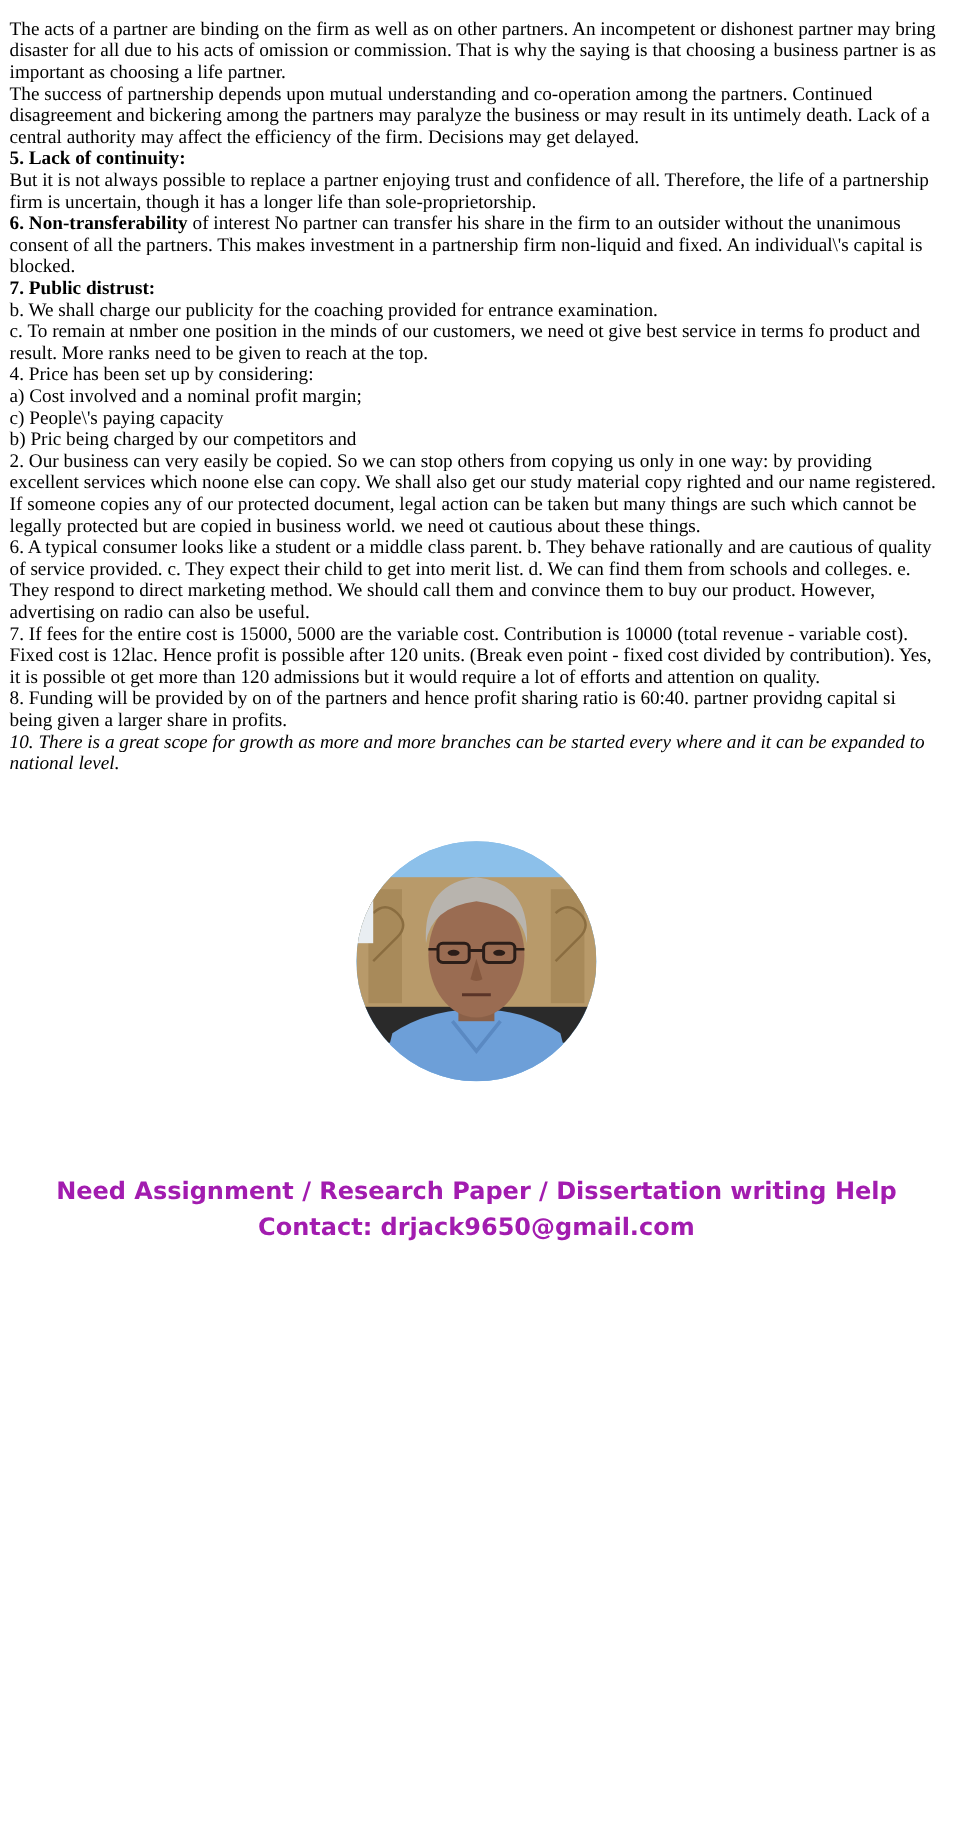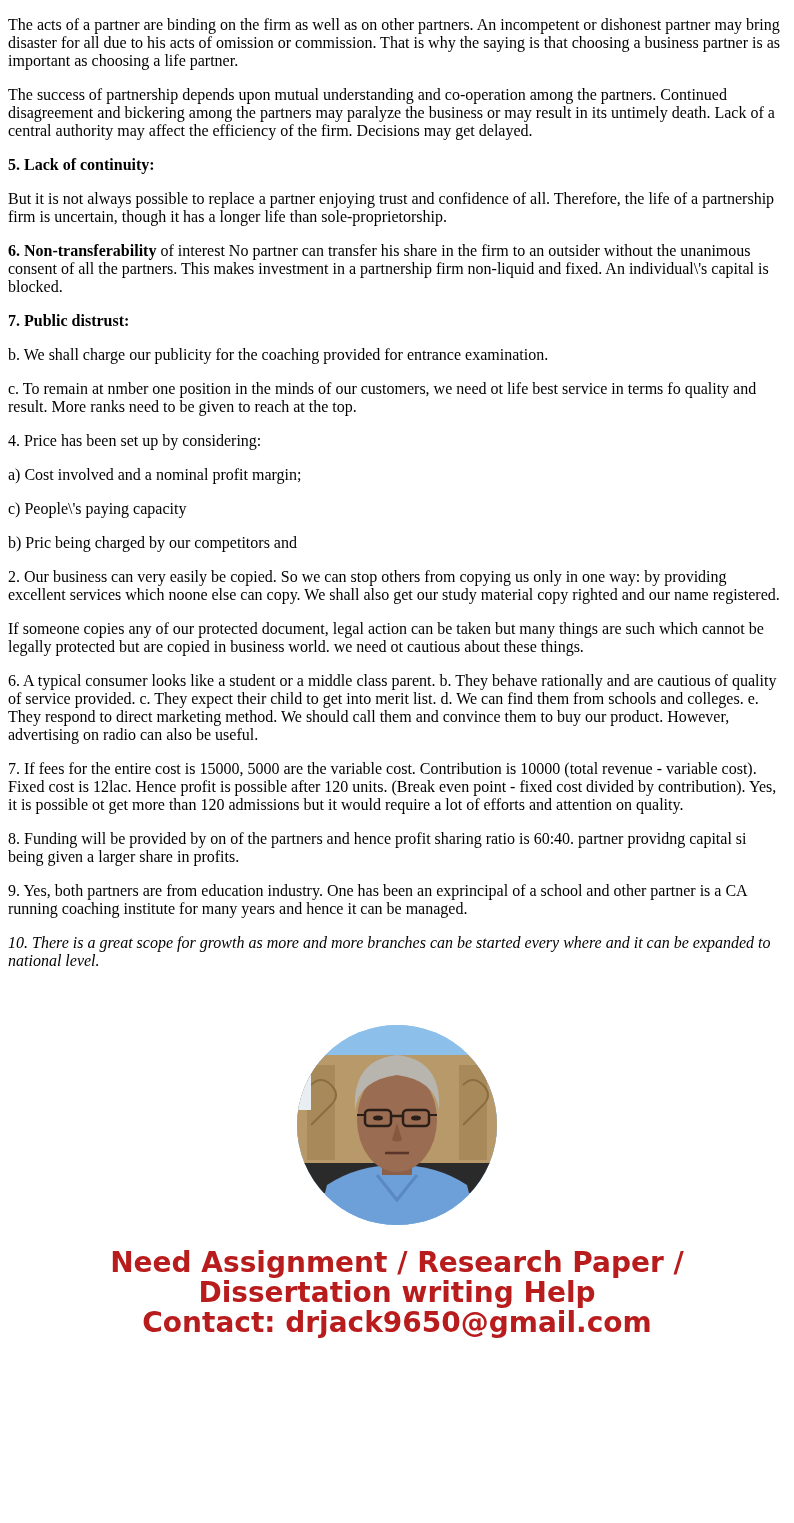--- a/index.html
+++ b/index.html
@@ -5,71 +5,70 @@
     html, body { margin: 0; padding: 0; background: #ffffff; }
     body {
       width: 794px;
       min-height: 1523px;
       font-family: "Liberation Serif", serif;
       font-size: 16px;
       line-height: 18px;
       color: #000000;
     }
     .content { padding: 0 8px; }
-    .content p { margin: 16px 0; }
+    .content p { margin: 0 0; }
     .content p:first-child { margin-top: 16px; }
     .content p:last-child { margin-bottom: 0; font-style: italic; }
     b { font-weight: bold; }
     .photo-wrap {
       display: flex;
       justify-content: center;
       margin-top: 55px;
     }
     .photo {
       width: 200px;
       height: 200px;
       border-radius: 50%;
       overflow: hidden;
       position: relative;
       background: #7fb6e3;
     }
     .photo svg { display: block; }
     .cta {
-      margin-top: 23px;
+      margin-top: 76px;
       text-align: center;
       font-family: "DejaVu Sans", sans-serif;
       font-weight: bold;
-      font-size: 28px;
+      font-size: 20px;
       line-height: 30px;
-      color: #b91c1c;
+      color: #a21caf;
       padding: 0 20px;
     }
   </style>
 </head>
 <body>
 
 <div class="content">
   <p>The acts of a partner are binding on the firm as well as on other partners. An incompetent or dishonest partner may bring disaster for all due to his acts of omission or commission. That is why the saying is that choosing a business partner is as important as choosing a life partner.</p>
   <p>The success of partnership depends upon mutual understanding and co-operation among the partners. Continued disagreement and bickering among the partners may paralyze the business or may result in its untimely death. Lack of a central authority may affect the efficiency of the firm. Decisions may get delayed.</p>
   <p><b>5. Lack of continuity:</b></p>
   <p>But it is not always possible to replace a partner enjoying trust and confidence of all. Therefore, the life of a partnership firm is uncertain, though it has a longer life than sole-proprietorship.</p>
   <p><b>6. Non-transferability</b><span> of interest No partner can transfer his share in the firm to an outsider without the unanimous consent of all the partners. This makes investment in a partnership firm non-liquid and fixed. An individual\'s capital is blocked.</span></p>
   <p><b>7. Public distrust:</b></p>
   <p>b. We shall charge our publicity for the coaching provided for entrance examination.</p>
-  <p>c. To remain at nmber one position in the minds of our customers, we need ot life best service in terms fo quality and result. More ranks need to be given to reach at the top.</p>
+  <p>c. To remain at nmber one position in the minds of our customers, we need ot give best service in terms fo product and result. More ranks need to be given to reach at the top.</p>
   <p>4. Price has been set up by considering:</p>
   <p>a) Cost involved and a nominal profit margin;</p>
   <p>c) People\'s paying capacity</p>
   <p>b) Pric being charged by our competitors and</p>
   <p>2. Our business can very easily be copied. So we can stop others from copying us only in one way: by providing excellent services which noone else can copy. We shall also get our study material copy righted and our name registered.</p>
   <p>If someone copies any of our protected document, legal action can be taken but many things are such which cannot be legally protected but are copied in business world. we need ot cautious about these things.</p>
   <p>6. A typical consumer looks like a student or a middle class parent. b. They behave rationally and are cautious of quality of service provided. c. They expect their child to get into merit list. d. We can find them from schools and colleges. e. They respond to direct marketing method. We should call them and convince them to buy our product. However, advertising on radio can also be useful.</p>
   <p>7. If fees for the entire cost is 15000, 5000 are the variable cost. Contribution is 10000 (total revenue - variable cost). Fixed cost is 12lac. Hence profit is possible after 120 units. (Break even point - fixed cost divided by contribution). Yes, it is possible ot get more than 120 admissions but it would require a lot of efforts and attention on quality.</p>
   <p>8. Funding will be provided by on of the partners and hence profit sharing ratio is 60:40. partner providng capital si being given a larger share in profits.</p>
-  <p>9. Yes, both partners are from education industry. One has been an exprincipal of a school and other partner is a CA running coaching institute for many years and hence it can be managed.</p>
   <p>10. There is a great scope for growth as more and more branches can be started every where and it can be expanded to national level.</p>
 </div>
 
 <div class="photo-wrap">
   <div class="photo" aria-label="author-portrait">
     <svg width="200" height="200" viewBox="0 0 200 200">
 
       <rect x="0" y="0" width="200" height="200" fill="#8cc0ea"></rect>
 
       <rect x="0" y="30" width="200" height="110" fill="#b89a6a"></rect>

